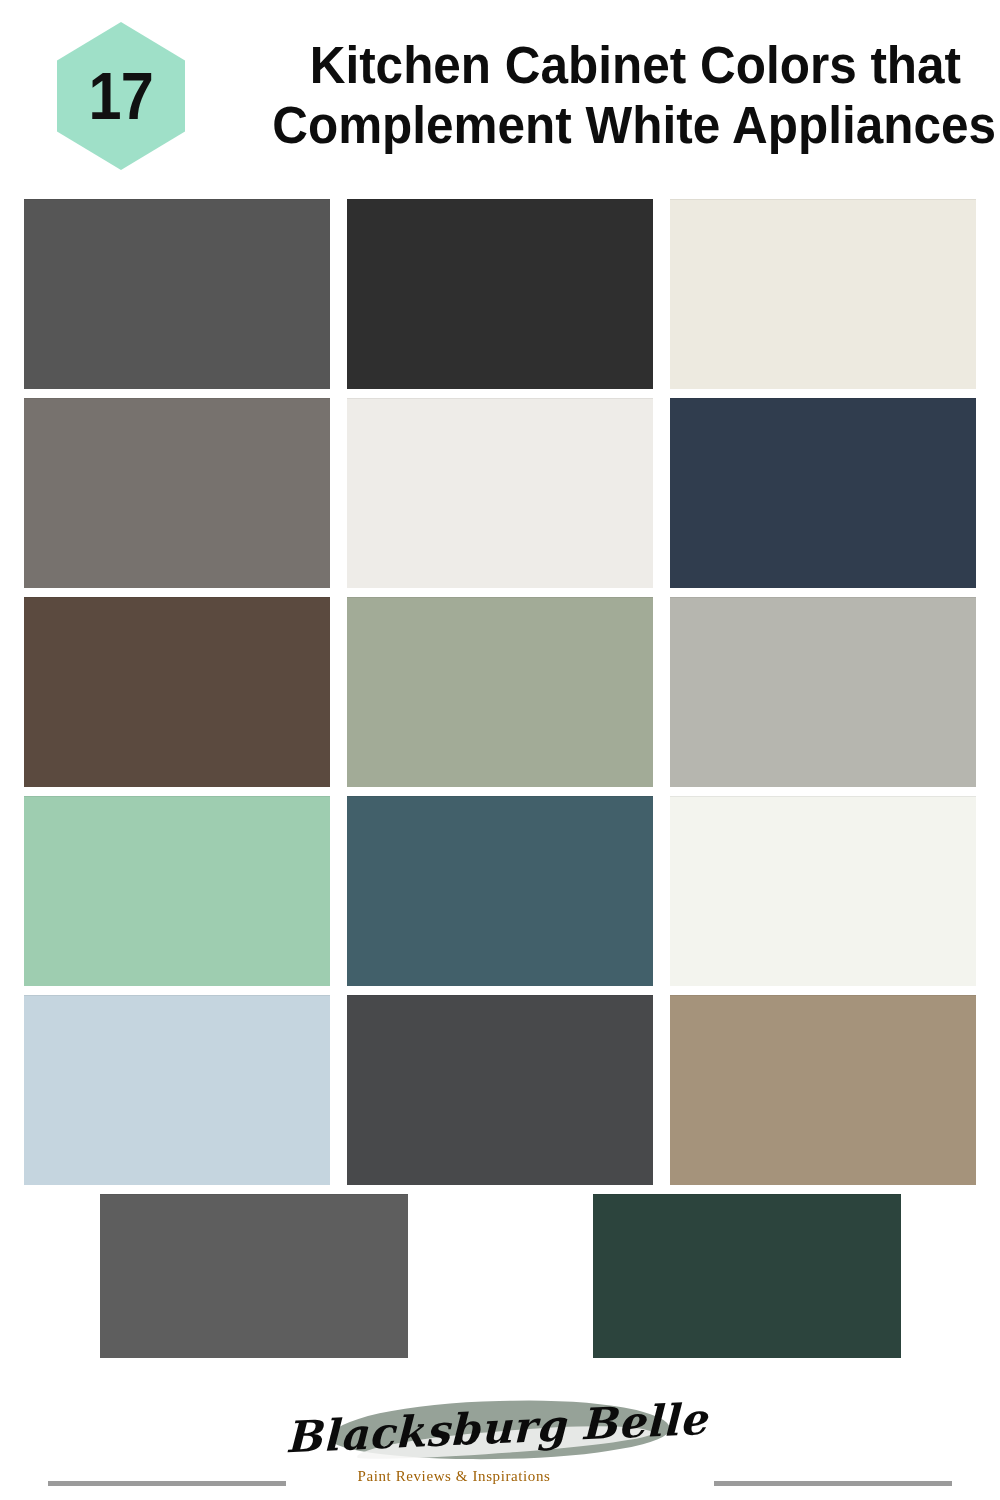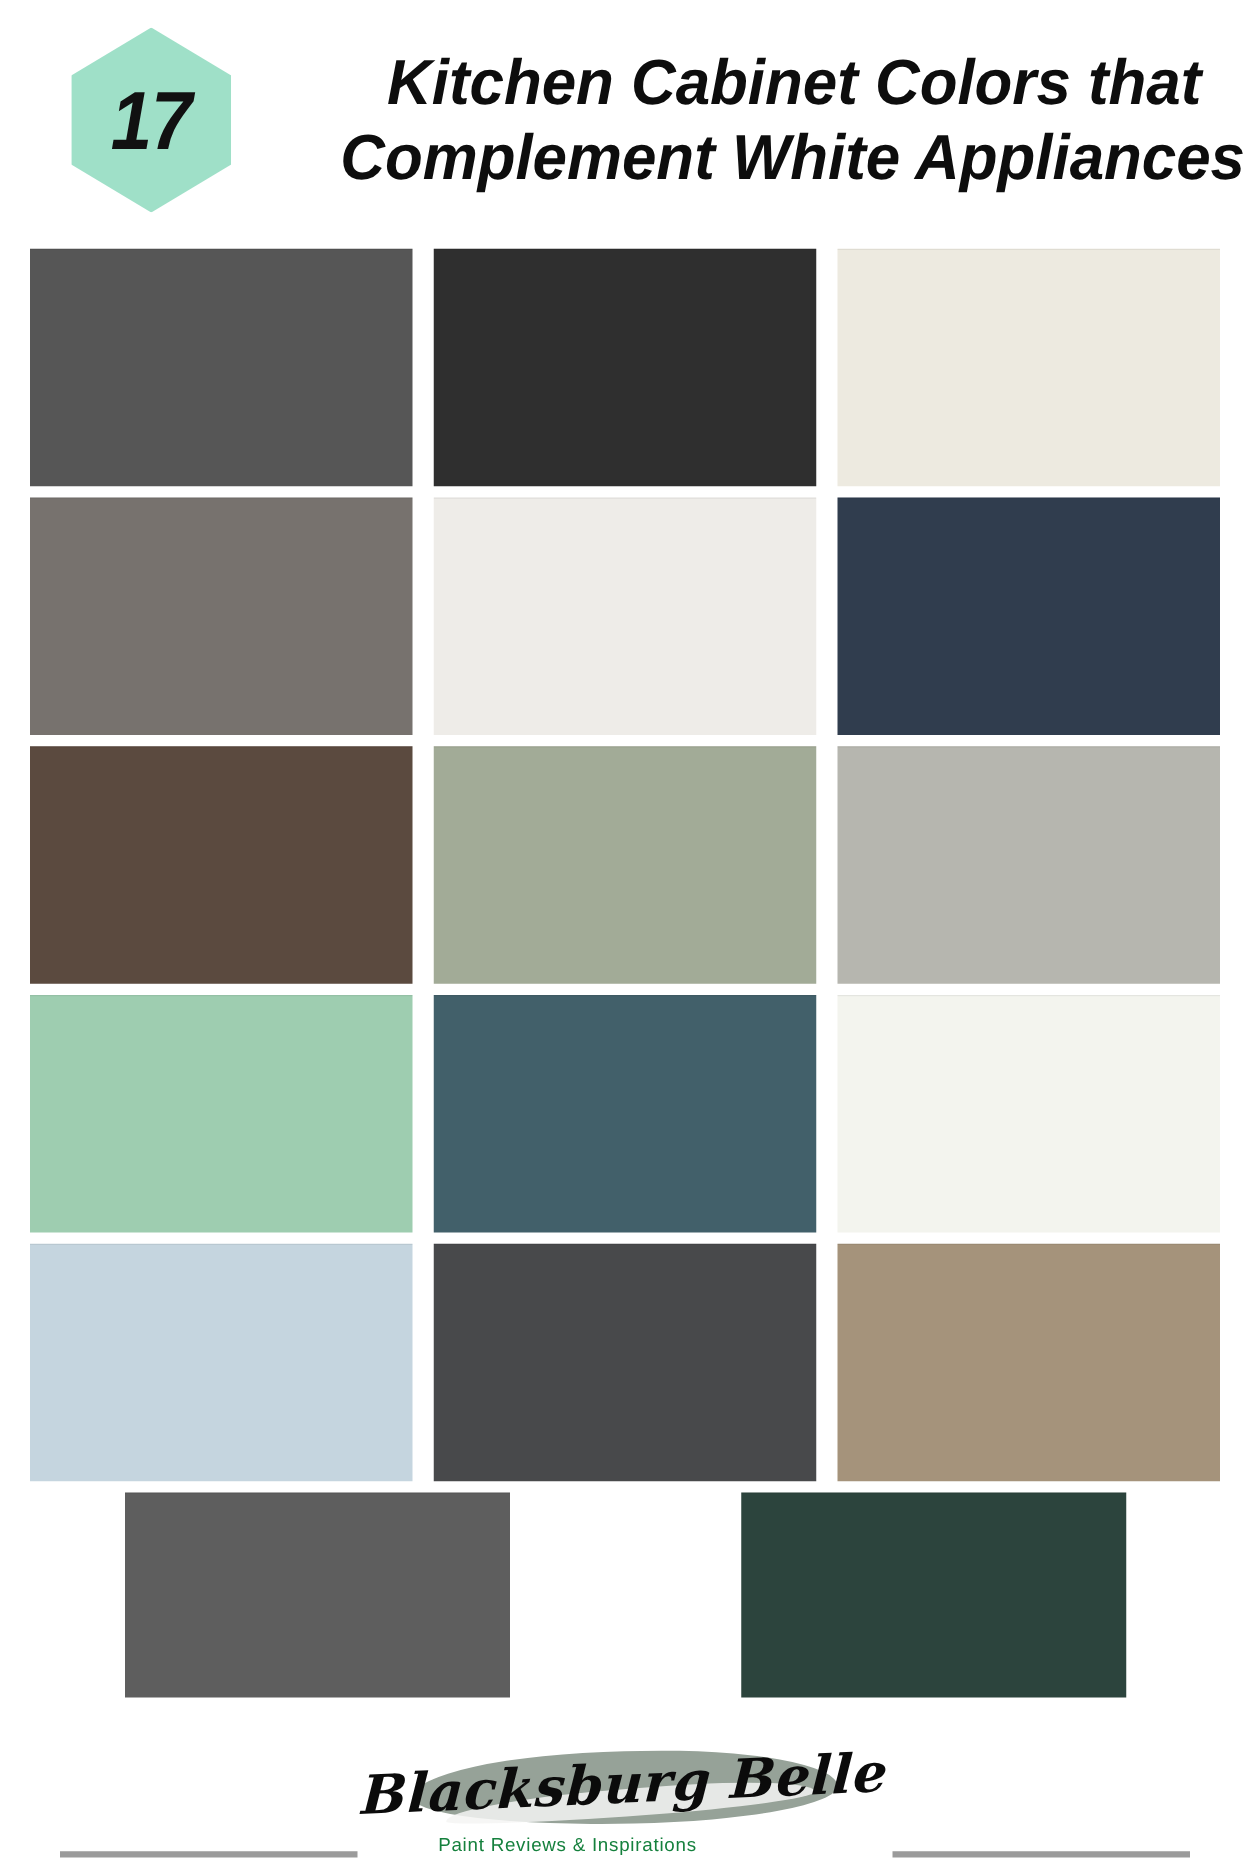--- a/index.html
+++ b/index.html
@@ -6,21 +6,21 @@
   html, body {
     width:1000px; height:1500px;
     background:#ffffff;
     font-family:"Liberation Sans", sans-serif;
     overflow:hidden;
   }
   .pin { position:relative; width:1000px; height:1500px; background:#fff; }
 
   
   .header {
-    position:absolute; left:0; top:0; width:928px; height:190px;font-style:italic;
+    position:absolute; left:0; top:0; width:928px; height:190px;
   }
   .badge {
     position:absolute; left:57px; top:22px;
     width:128px; height:148px;
     display:flex; align-items:center; justify-content:center;
     clip-path: polygon(50% 0%, 100% 26%, 100% 74%, 50% 100%, 0% 74%, 0% 26%);
   }
   .badge-num {
     font-family:"Liberation Sans Narrow","Liberation Sans", sans-serif;
     font-weight:bold;
@@ -105,24 +105,24 @@
     letter-spacing:0.5px;
   }
   .rule {
     position:absolute; top:86px; height:5px; background:#9b9b9b;
   }
   .rule.left  { left:48px;  width:238px; }
   .rule.right { right:48px; width:238px; }
   .tagline {
     position:absolute; left:0; top:1468px; width:908px;
     text-align:center;
-    font-family:Liberation Sans, sans-serif;
+    font-family:Liberation Serif, serif;
     font-size:15px;
     letter-spacing:0.6px;
-    color:#15803d;
+    color:#a16207;
   }
 </style>
 </head>
 <body>
 
 <div class="pin">
 
   <div class="header">
     <div class="badge" style="background: rgb(159, 224, 200);">
       <span class="badge-num">17</span>

